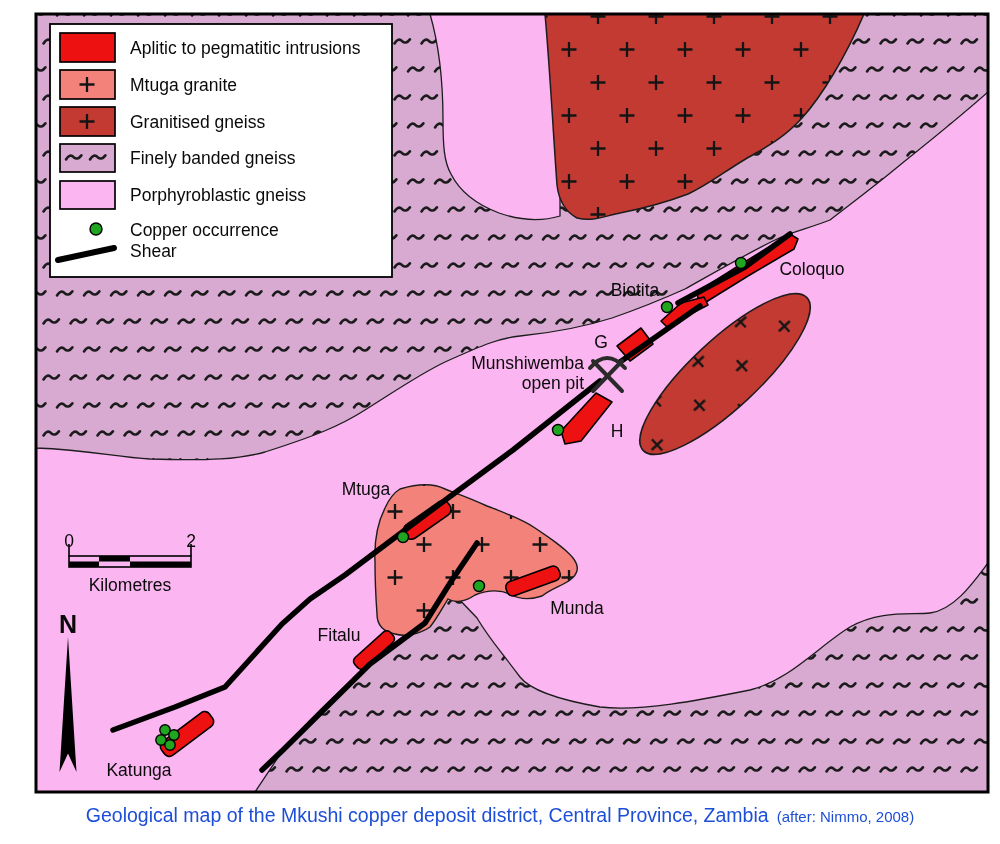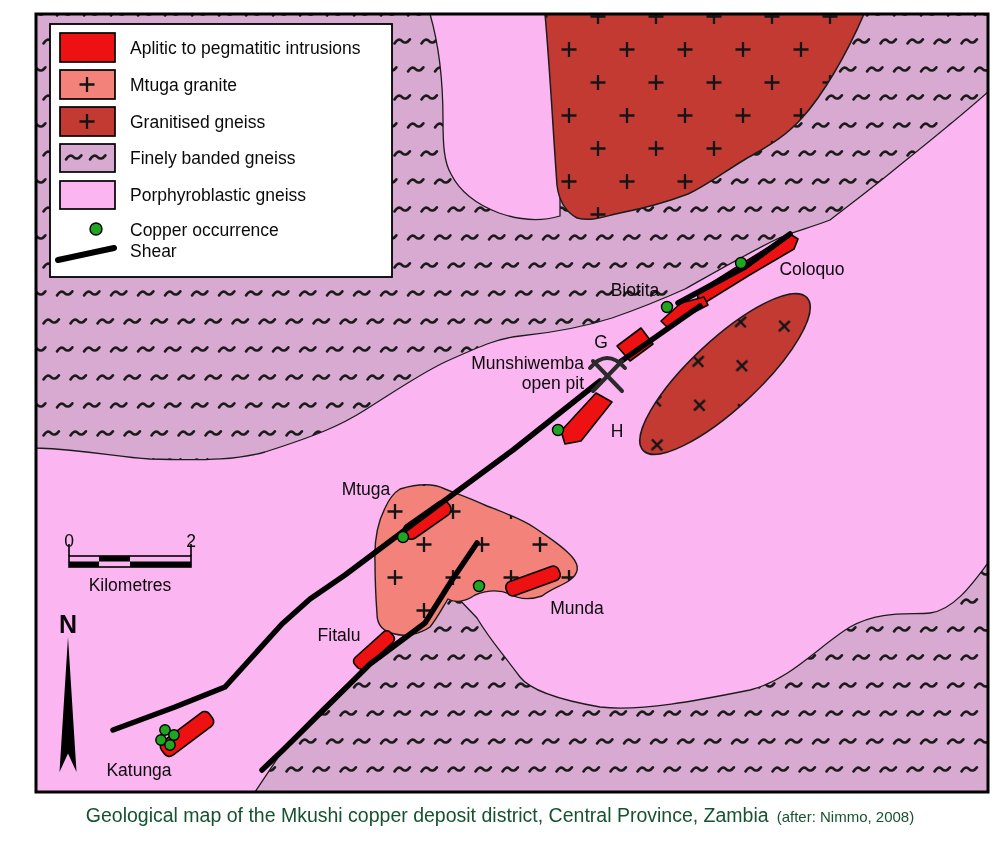--- a/index.html
+++ b/index.html
@@ -1,20 +1,20 @@
 <!DOCTYPE html>
 <html><head>
 <meta charset="utf-8">
 <style>
   html,body{margin:0;padding:0;background:#ffffff;}
   .stage{position:relative;width:1000px;height:844px;background:#ffffff;overflow:hidden;
          font-family:"Liberation Sans",sans-serif;}
   .stage svg{position:absolute;left:0;top:0;}
   svg text{fill:#0a0a0a;font-family:"Liberation Sans",sans-serif;}
-  .caption{position:absolute;left:0;top:804px;width:1000px;text-align:center;color:#14532d;}
+  .caption{position:absolute;left:0;top:804px;width:1000px;text-align:center;color:#1d4ed8;}
   .caption .main{font-size:19.5px;}
   .caption .attr{font-size:15px;margin-left:8px;}
 </style>
 </head>
 <body>
 
 <div class="stage">
 <svg width="1000" height="844" viewBox="0 0 1000 844">
   <defs>
     <clipPath id="mapclip">

